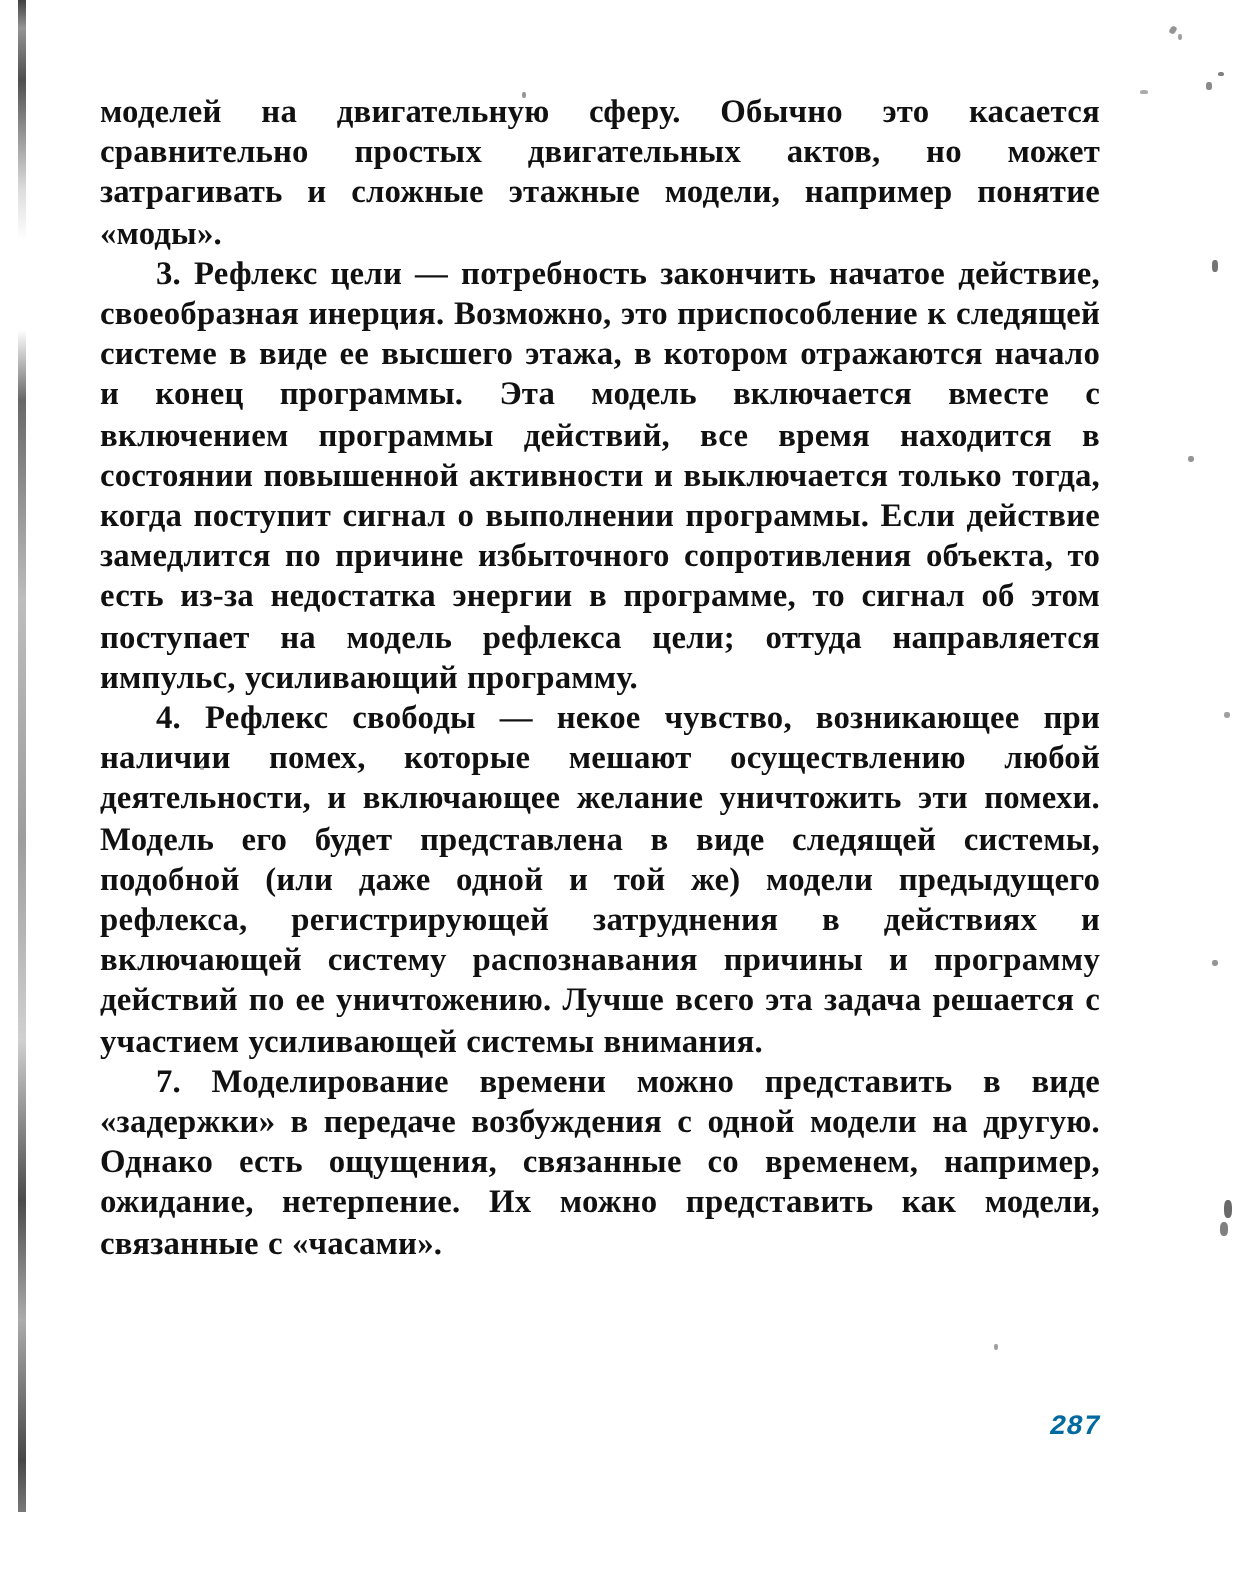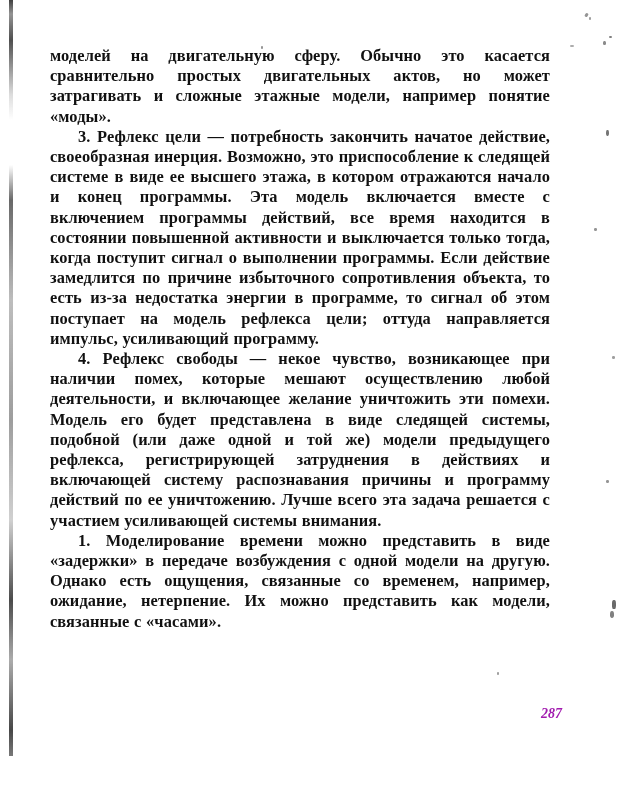--- a/index.html
+++ b/index.html
@@ -73,23 +73,22 @@
   }
   .pageno {
     position: absolute;
     left: 0;
     top: 706px;
     width: 550px;
     text-align: right;
     font-size: 14px;
     font-weight: 700;
     font-style: italic;
-    color: #a21caf;
-    font-family: Liberation Serif, serif;
-    padding-left: 12px;
+    color: #0369a1;
+    font-family: Liberation Mono, monospace;
   }
 </style>
 </head>
 <body>
 
 <div class="page">
 
   <div class="scan-edge"></div>
 
   <div class="speck" style="left:585px;top:13px;width:3px;height:4px;opacity:0.5;transform:rotate(35deg);"></div>
@@ -104,18 +103,18 @@
   <div class="speck" style="left:612px;top:600px;width:4px;height:9px;opacity:0.7;"></div>
   <div class="speck" style="left:610px;top:611px;width:4px;height:7px;opacity:0.6;"></div>
   <div class="speck" style="left:261px;top:46px;width:2px;height:3px;opacity:0.5;"></div>
   <div class="speck" style="left:100px;top:383px;width:2px;height:2px;opacity:0.4;"></div>
   <div class="speck" style="left:497px;top:672px;width:2px;height:3px;opacity:0.45;"></div>
 
   <div class="textblock">
     <p class="para first">моделей на двигательную сферу. Обычно это касается сравнительно простых двигательных актов, но может затрагивать и сложные этажные модели, например понятие «моды».</p>
     <p class="para">3. Рефлекс цели — потребность закончить начатое действие, своеобразная инерция. Возможно, это приспособление к следящей системе в виде ее высшего этажа, в котором отражаются начало и конец программы. Эта модель включается вместе с включением программы действий, все время находится в состоянии повышенной активности и выключается только тогда, когда поступит сигнал о выполнении программы. Если действие замедлится по причине избыточного сопротивления объекта, то есть из-за недостатка энергии в программе, то сигнал об этом поступает на модель рефлекса цели; оттуда направляется импульс, усиливающий программу.</p>
     <p class="para">4. Рефлекс свободы — некое чувство, возникающее при наличии помех, которые мешают осуществлению любой деятельности, и включающее желание уничтожить эти помехи. Модель его будет представлена в виде следящей системы, подобной (или даже одной и той же) модели предыдущего рефлекса, регистрирующей затруднения в действиях и включающей систему распознавания причины и программу действий по ее уничтожению. Лучше всего эта задача решается с участием усиливающей системы внимания.</p>
-    <p class="para">1. Моделирование времени можно представить в виде «задержки» в передаче возбуждения с одной модели на другую. Однако есть ощущения, связанные со временем, например, ожидание, нетерпение. Их можно представить как модели, связанные с «часами».</p>
+    <p class="para">7. Моделирование времени можно представить в виде «задержки» в передаче возбуждения с одной модели на другую. Однако есть ощущения, связанные со временем, например, ожидание, нетерпение. Их можно представить как модели, связанные с «часами».</p>
   </div>
 
   <div class="pageno">287</div>
 
 </div>
 
 </body></html>

